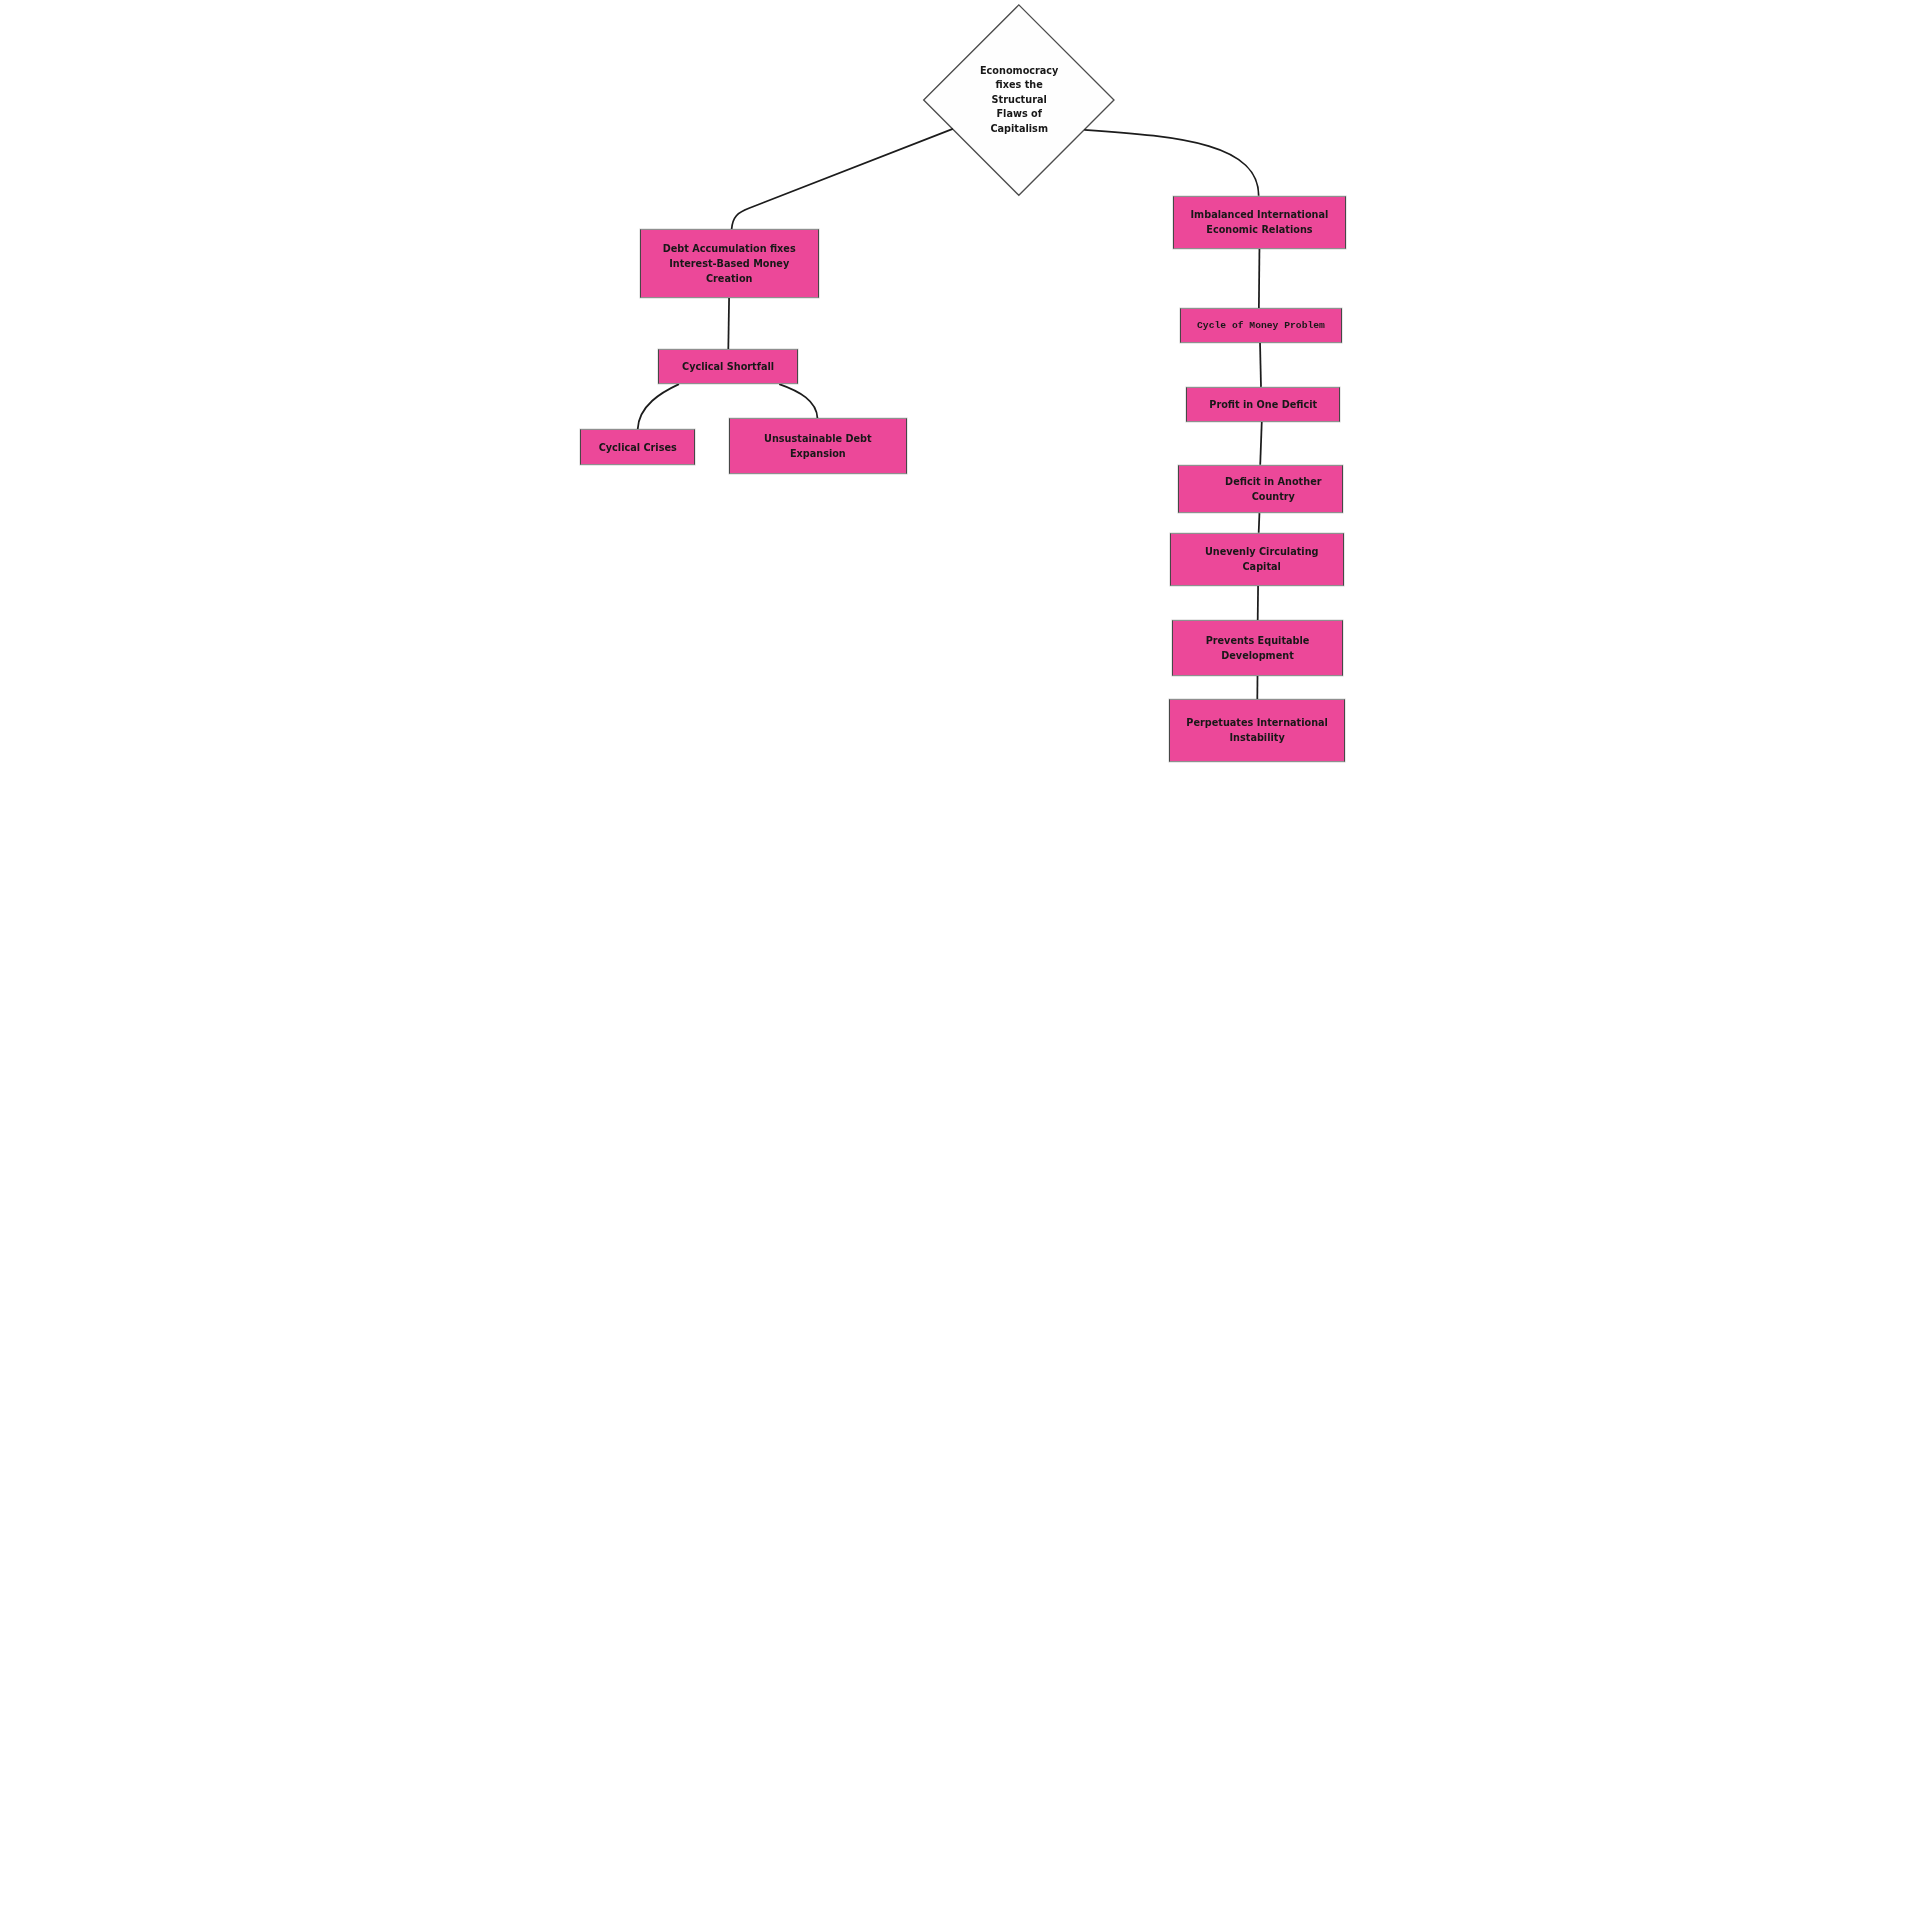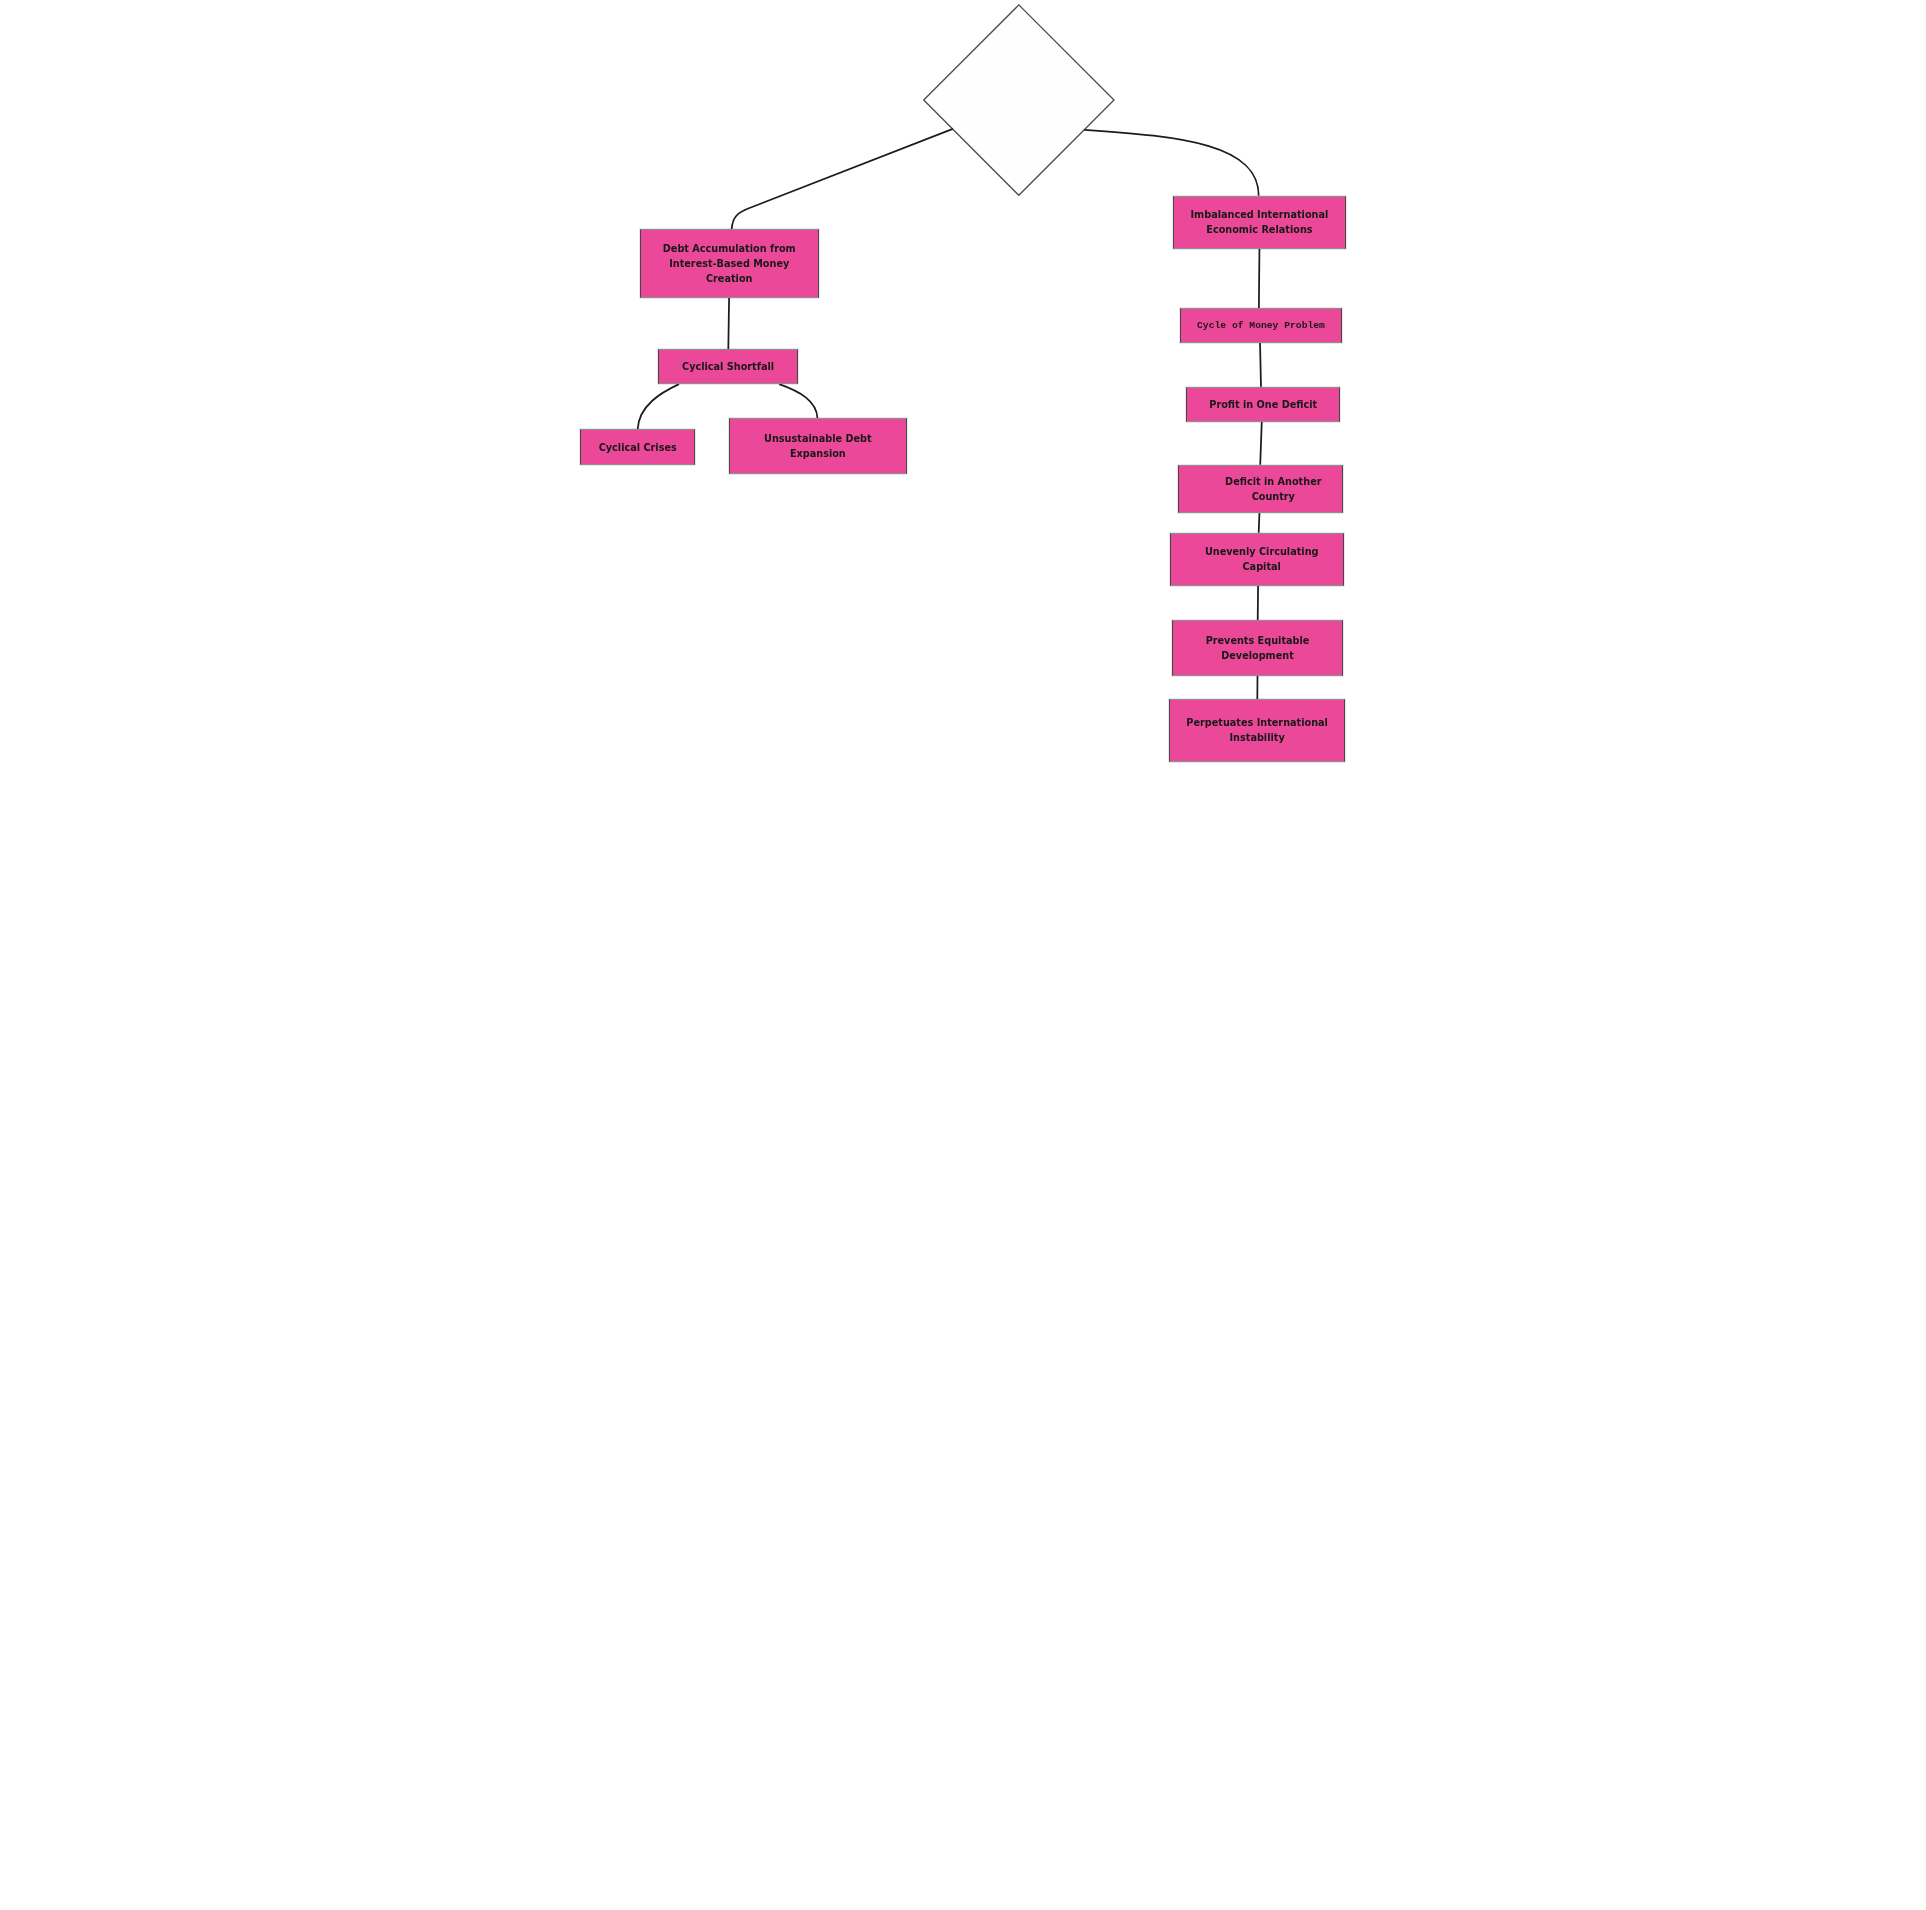--- a/index.html
+++ b/index.html
@@ -91,22 +91,27 @@
     <path d="M 1036 1977 C 1142 2014 1229 2064 1233 2152" fill="none" stroke="#1c1c1c" stroke-width="9"></path>
 
     <path d="M 3509 1281 L 3506 1586" fill="none" stroke="#1c1c1c" stroke-width="9"></path>
     <path d="M 3512 1765 L 3517 1991" fill="none" stroke="#1c1c1c" stroke-width="9"></path>
     <path d="M 3521 2170 L 3513 2392" fill="none" stroke="#1c1c1c" stroke-width="9"></path>
     <path d="M 3509 2641 L 3505 2742" fill="none" stroke="#1c1c1c" stroke-width="9"></path>
     <path d="M 3502 3015 L 3500 3194" fill="none" stroke="#1c1c1c" stroke-width="9"></path>
     <path d="M 3499 3479 L 3498 3599" fill="none" stroke="#1c1c1c" stroke-width="9"></path>
   </svg>
 
+  <div class="diamond-label">Economocracy
+fixes the
+Structural
+Flaws of
+Capitalism</div>
 
-  <div class="node n-debt">Debt Accumulation from
+  <div class="node n-debt">Debt Accumulation fixes
 Interest-Based Money
 Creation</div>
 
   <div class="node n-permanent">Cyclical Shortfall</div>
 
   <div class="node n-cyclical">Cyclical Crises</div>
 
   <div class="node n-unsust">Unsustainable Debt
 Expansion</div>
 

